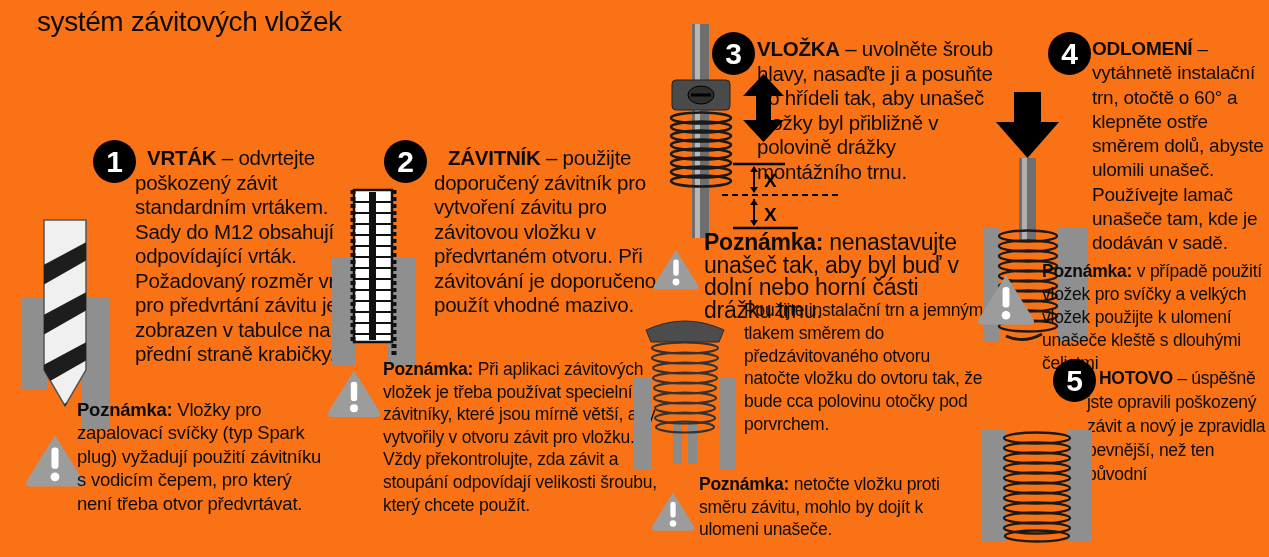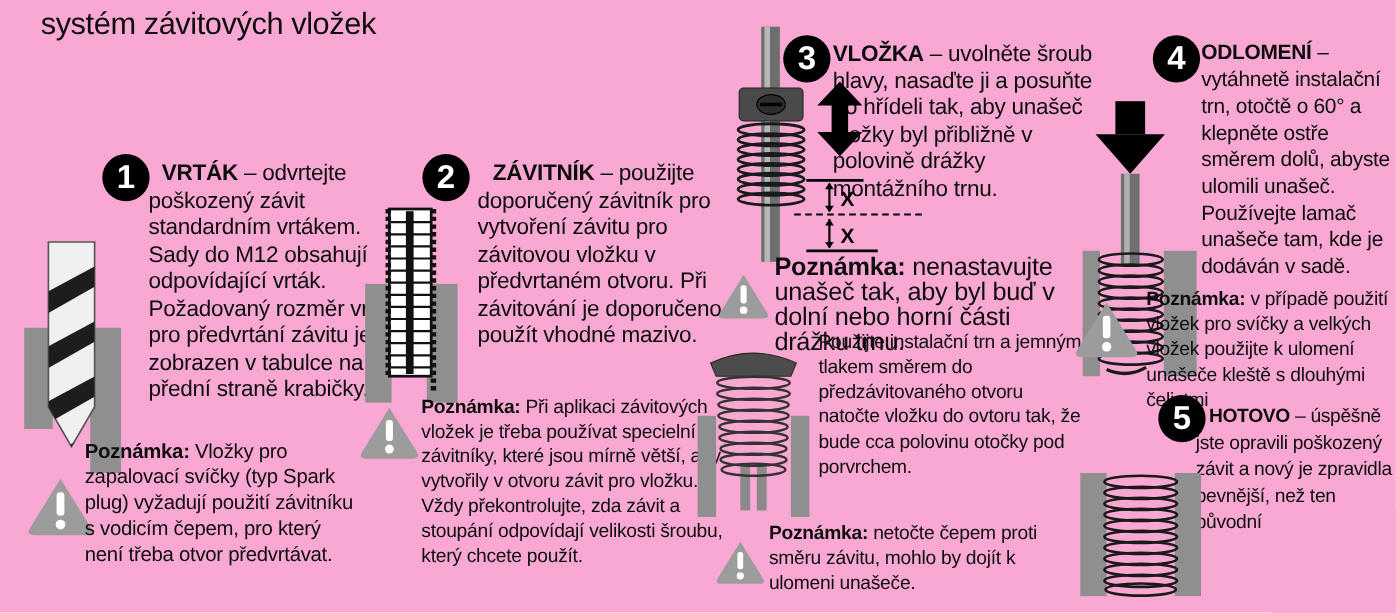--- a/index.html
+++ b/index.html
@@ -1,16 +1,16 @@
 <!DOCTYPE html>
 <html><head>
 <meta charset="utf-8">
 <style>
   html,body{margin:0;padding:0;background:#fff;}
-  .page{position:relative;width:1269px;height:557px;background:#f9a8d4;overflow:hidden;
+  .page{position:relative;width:1269px;height:557px;background:#f97316;overflow:hidden;
         font-family:"Liberation Sans","DejaVu Sans",sans-serif;color:#0d0d0d;}
   .abs{position:absolute;}
   .badge{width:43px;height:43px;border-radius:50%;background:#000;color:#fff;
          display:flex;align-items:center;justify-content:center;
          font-weight:bold;font-size:30px;line-height:1;}
   .b{font-weight:bold;text-align:center;}
   .sub{font-size:28px;letter-spacing:-0.4px;}
   .big{font-size:47px;color:#2a3b94;letter-spacing:-0.5px;}
   .txt{letter-spacing:-0.25px;}
   svg text.dimx{font-family:"Liberation Sans","DejaVu Sans",sans-serif;font-weight:bold;font-size:19px;fill:#000;}
@@ -175,21 +175,21 @@
     <span>Použijte instalační trn a jemným tlakem směrem do předzávitovaného otvoru natočte vložku do ovtoru tak, že bude cca polovinu otočky pod porvrchem.</span>
   </div>
 
   <svg class="abs" style="left:650px;top:480px;" width="46" height="62" viewBox="0 0 70 64">
     <path d="M35,4 L66,54 Q71,62 61,62 L9,62 Q-1,62 4,54 Z" fill="#9c9c9c"></path>
     <rect x="31" y="18" width="8" height="24" rx="3.5" fill="#fff"></rect>
     <circle cx="35" cy="51" r="5" fill="#fff"></circle>
   </svg>
   <div class="abs txt" style="left:699px;top:473px;width:282px;font-size:17.5px;line-height:22.6px;">
     <span class="b">Poznámka:</span>
-    <span>netočte čepem proti směru závitu, mohlo by dojít k ulomeni unašeče.</span>
+    <span>netočte vložku proti směru závitu, mohlo by dojít k ulomeni unašeče.</span>
   </div>
 
   <div class="abs badge" style="left:1048px;top:32px;">
     <span>4</span>
   </div>
   <div class="abs txt" style="left:1092px;top:37px;width:180px;font-size:19px;line-height:24.3px;">
     <span class="b">ODLOMENÍ</span>
     <span>– vytáhnetě instalační trn, otočtě o 60° a klepněte ostře směrem dolů, abyste ulomili unašeč. Používejte lamač unašeče tam, kde je dodáván v sadě.</span>
   </div>
 

